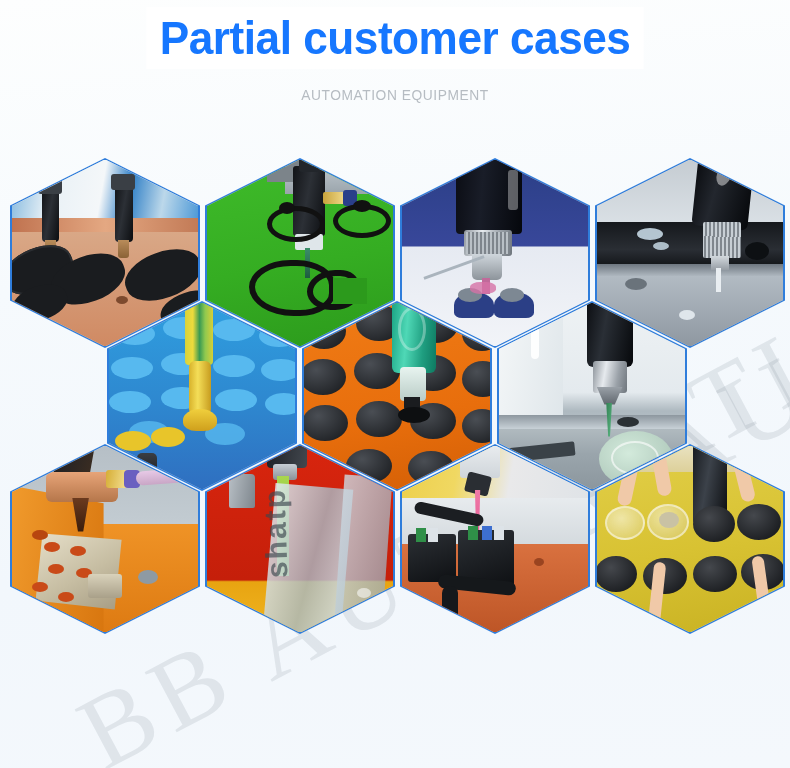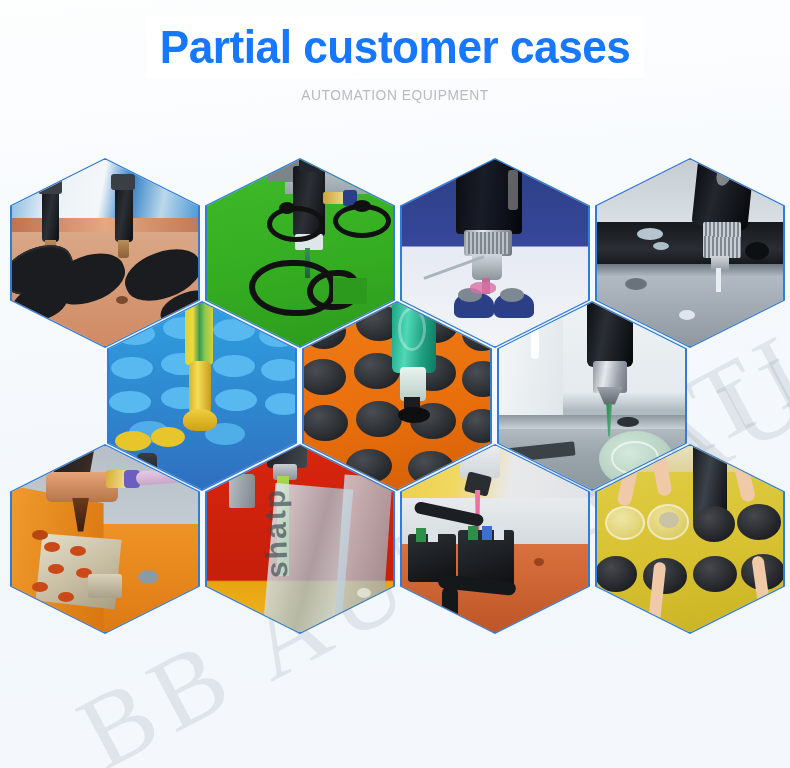--- a/index.html
+++ b/index.html
@@ -13,21 +13,21 @@
     position: relative;
     background: linear-gradient(175deg, #fdfefe 0%, #f6fafd 35%, #f2f7fc 70%, #f4f8fc 100%);
   }
 
   
   #header {
     position: absolute; left:0; top:0; width:790px; height:130px;
     text-align: center;
   }
   #title-wrap {
-    position:absolute; left:0; right:0; top:16px;
+    position:absolute; left:0; right:0; top:7px;
     height:62px;
   }
   #page-title {
     display:inline-block;
     font-size: 46px;
     font-weight: 700;
     letter-spacing: -0.5px;
     color: #1677ff;
     line-height: 62px;
     font-family: "Liberation Sans", sans-serif;

